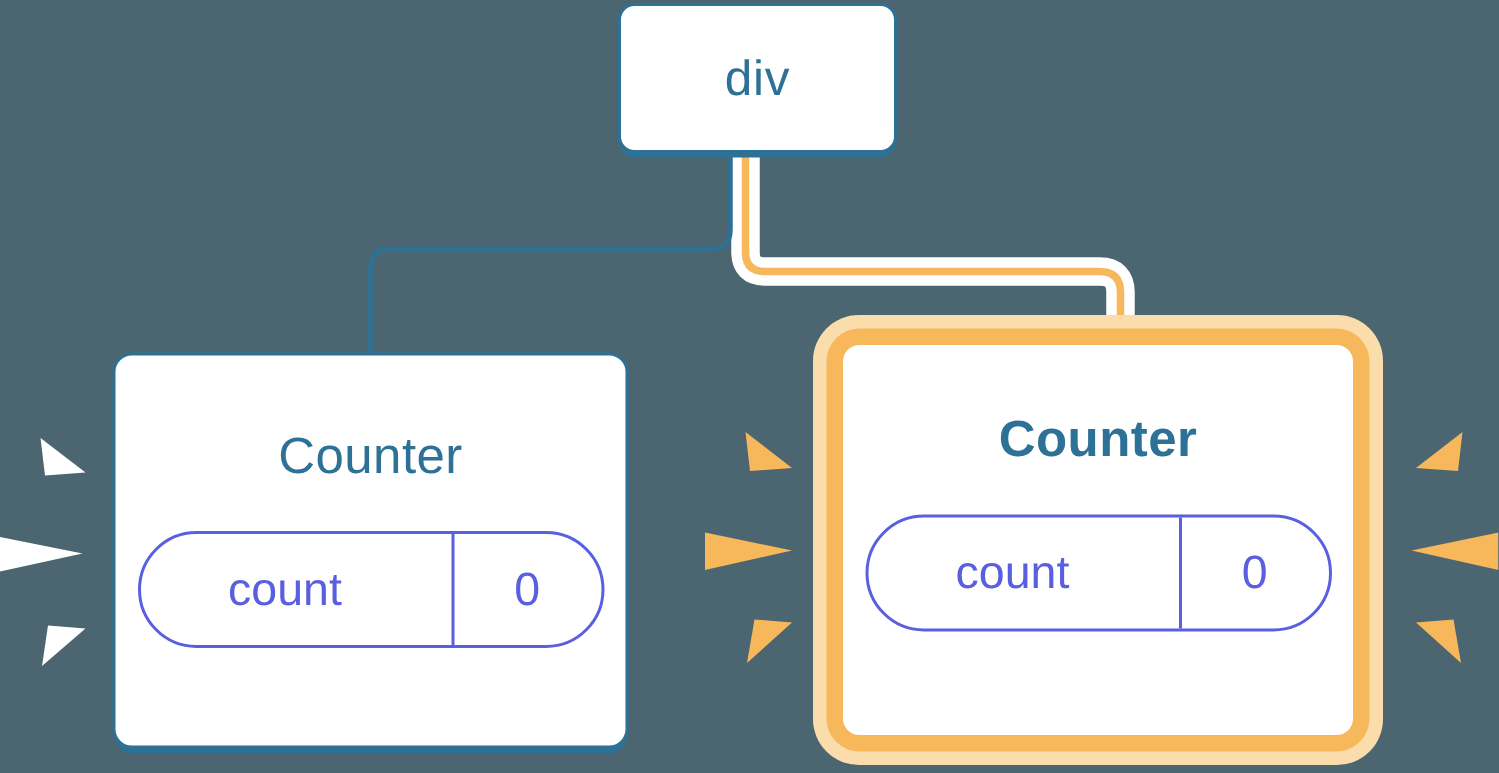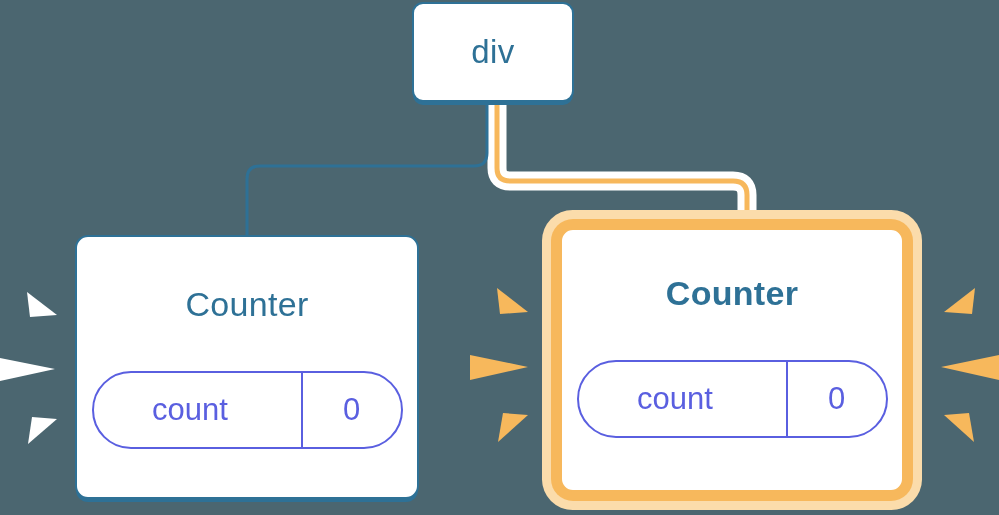--- a/index.html
+++ b/index.html
@@ -40,21 +40,21 @@
     background: #ffffff;
     box-sizing: border-box;
     display: flex;
     flex-direction: column;
     align-items: center;
   }
 
   .node-div {
     left: 412px;
     top: 2px;
-    width: 162px;
+    width: 186px;
     height: 100px;
     border-radius: 11px;
     border: 2px solid #2e7196;
     box-shadow: 0 4px 0 -1px #2e7196;
     justify-content: center;
   }
   .node-div .node-title {
     font-size: 33px;
     color: #2e7196;
     font-weight: 400;
@@ -93,21 +93,21 @@
   }
   .node-counter-hl .node-title {
     font-size: 34px;
     color: #2e7196;
     font-weight: 700;
     letter-spacing: 0.3px;
   }
 
   
   .pill {
-    margin-top: 47px;
+    margin-top: 30px;
     height: 78px;
     display: flex;
     align-items: stretch;
     border: 2px solid #5a5fe0;
     border-radius: 39px;
     box-sizing: border-box;
     gap: 28px;
   }
   .pill-key, .pill-val {
     display: flex;

